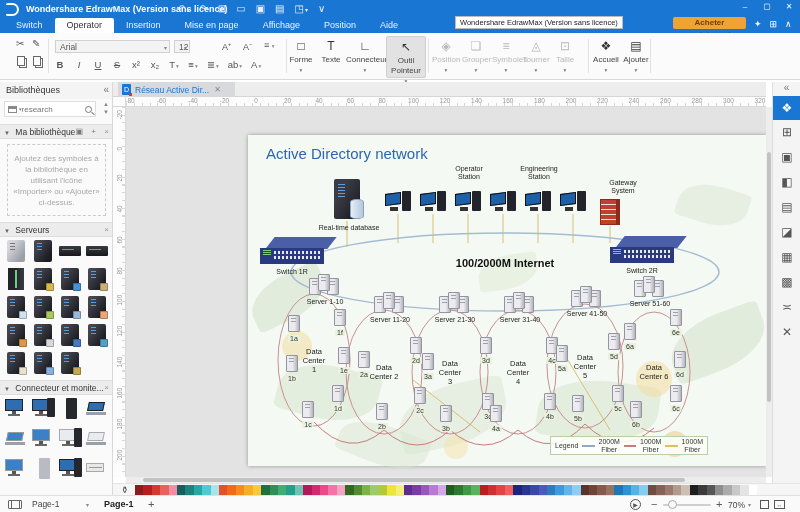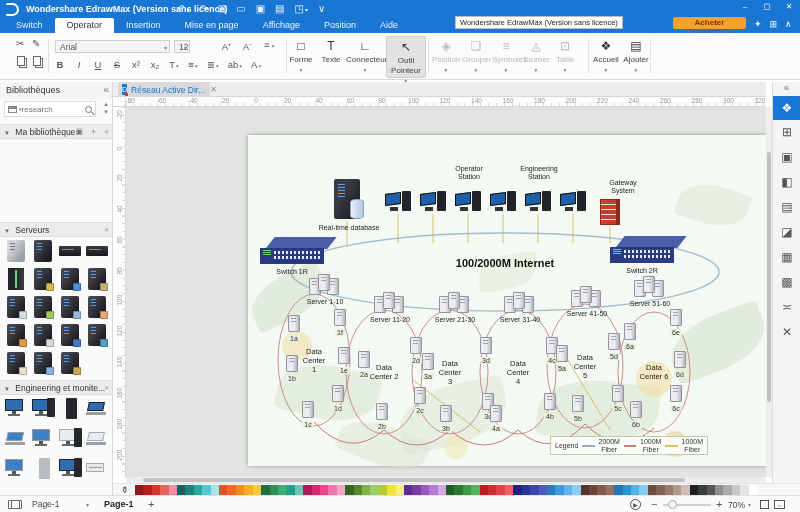--- a/index.html
+++ b/index.html
@@ -77,21 +77,21 @@
 .cmp.light .scr{background:#3c80c8;border-color:#999}
 .cmp.white .scr{background:#e8ecf0;border-color:#aaa}
 .cmp.lap .scr{width:16px;height:9px;top:4px;left:3px;transform:skewX(-12deg)}
 .cmp.lap .base{left:1px;top:14px;width:20px;height:3px;background:#9aa0a8}
 .cmp.prn .scr{background:#e8e8e8;border-color:#aaa;height:9px;top:5px}
 .cmp.prn::after{content:"";position:absolute;left:4px;top:9px;width:13px;height:1px;background:#999}
 .cmp.twr-only .twr{width:11px;height:21px;right:5px}
 .cmp.twr-only.light .twr{background:#b8bcc2}
 
 #tabbar{position:absolute;left:113px;top:82px;width:653px;height:15px;background:#ededee;border-bottom:1px solid #d5d5d5}
-#doc-tab{position:absolute;left:5px;top:0;width:92px;height:15px;background:#d7d9dc;display:flex;align-items:center;padding:0 4px}
+#doc-tab{position:absolute;left:5px;top:0;width:117px;height:15px;background:#d7d9dc;display:flex;align-items:center;padding:0 4px}
 #tab-doc-icon{width:9px;height:11px;background:#1976d2;border-radius:1px;color:#fff;font-size:7px;text-align:center;line-height:11px;position:relative}
 #tab-doc-icon::after{content:"";position:absolute;right:-1px;bottom:-1px;width:3px;height:3px;background:#d23a2e}
 #tab-title{color:#1976d2;font-size:8.5px;margin-left:4px;white-space:nowrap}
 #tab-close{margin-left:5px;color:#888;font-size:8px}
 #hruler{position:absolute;left:126px;top:97px;width:640px;height:10px;background:#fcfcfc;border-bottom:1px solid #d8d8d8;overflow:hidden;background-image:repeating-linear-gradient(to right,#d8d8d8 0 1px,transparent 1px 7.87px);background-size:100% 3px;background-position:0 100%;background-repeat:no-repeat}
 .htick{position:absolute;top:0;font-size:6.5px;color:#999;transform:translateX(-50%)}
 #vruler{position:absolute;left:113px;top:107px;width:13px;height:370px;background:#fcfcfc;border-right:1px solid #d8d8d8;overflow:hidden;background-image:repeating-linear-gradient(to bottom,#d8d8d8 0 1px,transparent 1px 7.75px);background-size:3px 100%;background-position:100% 0;background-repeat:no-repeat}
 .vtick{position:absolute;left:0;width:12px;font-size:6.5px;color:#999;transform:rotate(-90deg);white-space:nowrap}
 #ruler-corner{position:absolute;left:113px;top:97px;width:13px;height:10px;background:#fcfcfc;border-right:1px solid #d8d8d8;border-bottom:1px solid #d8d8d8}
 #canvas{position:absolute;left:126px;top:107px;width:640px;height:370px;background:#e3e3e3;overflow:hidden}
@@ -263,20 +263,21 @@
     <div class="pa">▲</div>
     <div class="pa">▼</div>
   </div>
   <div class="sec-head" style="top:42px">
     <span class="tri">▼</span>
     <span>Ma bibliothèque</span>
     <span class="sec-ic" style="right:30px">▣</span>
     <span class="sec-ic" style="right:17px">+</span>
     <span class="sec-x">×</span>
   </div>
+  <div id="hint-box">Ajoutez des symboles à la bibliothèque en utilisant l'icône «Importer» ou «Ajouter» ci-dessus.</div>
   <div class="sec-head" style="top:140px">
     <span class="tri">▼</span>
     <span>Serveurs</span>
     <span class="sec-x">×</span>
   </div>
   <div id="server-grid">
       <div class="lib-cell">
         <div class="srv-t srv-gray">
           <div class="lights"></div>
         </div>
@@ -375,21 +376,21 @@
       </div>
       <div class="lib-cell">
         <div class="srv-t">
           <div class="lights"></div>
           <div class="acc" style="background: rgb(200, 168, 80);"></div>
         </div>
       </div>
     </div>
   <div class="sec-head" style="top:298px">
     <span class="tri">▼</span>
-    <span>Engineering et monite...</span>
+    <span>Connecteur et monite...</span>
     <span class="sec-x">×</span>
   </div>
   <div id="computer-grid">
       <div class="cmp">
         <div class="scr"></div>
         <div class="stand"></div>
         <div class="base"></div>
       </div>
       <div class="cmp">
         <div class="scr"></div>
@@ -484,20 +485,21 @@
     <span class="vtick" style="top: 189px;">100</span>
     <span class="vtick" style="top: 220px;">120</span>
     <span class="vtick" style="top: 251px;">140</span>
     <span class="vtick" style="top: 282px;">160</span>
     <span class="vtick" style="top: 313px;">180</span>
     <span class="vtick" style="top: 344px;">200</span>
   </div>
 
 <div id="canvas">
   <div id="page">
+    <div id="dg-title">Active Directory network</div>
   <div class="leaf" style="left: 0px; top: 140px; width: 80px; height: 44px; transform: rotate(-25deg); background: rgb(207, 224, 198);"></div>
       <div class="leaf" style="left: 30px; top: 230px; width: 100px; height: 55px; transform: rotate(15deg); background: rgb(212, 228, 202);"></div>
       <div class="leaf" style="left: 150px; top: 250px; width: 110px; height: 60px; transform: rotate(-12deg); background: rgb(216, 230, 207);"></div>
       <div class="leaf" style="left: 290px; top: 245px; width: 120px; height: 62px; transform: rotate(8deg); background: rgb(212, 228, 202);"></div>
       <div class="leaf" style="left: 420px; top: 180px; width: 100px; height: 55px; transform: rotate(-20deg); background: rgb(207, 224, 198);"></div>
       <div class="leaf" style="left: 430px; top: 50px; width: 70px; height: 40px; transform: rotate(18deg); background: rgb(216, 230, 207);"></div>
       <div class="leaf" style="left: 230px; top: 120px; width: 60px; height: 34px; transform: rotate(-8deg); background: rgb(221, 233, 212);"></div>
       <div class="leaf" style="left: 90px; top: 290px; width: 90px; height: 40px; transform: rotate(22deg); background: rgb(216, 230, 207);"></div>
       <div class="flower" style="left: 34px; top: 196px; width: 30px; height: 30px; background: rgb(242, 220, 158);"></div>
       <div class="flower" style="left: 388px; top: 226px; width: 36px; height: 36px; background: rgb(242, 220, 158);"></div>

